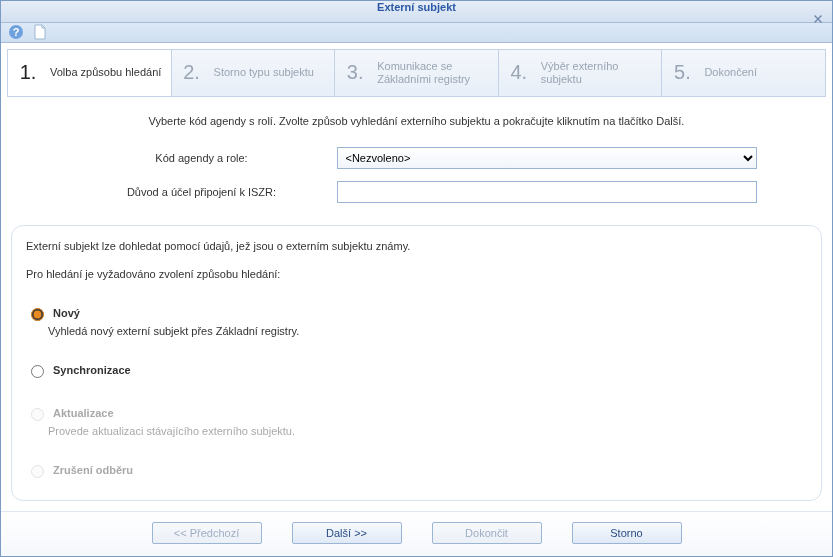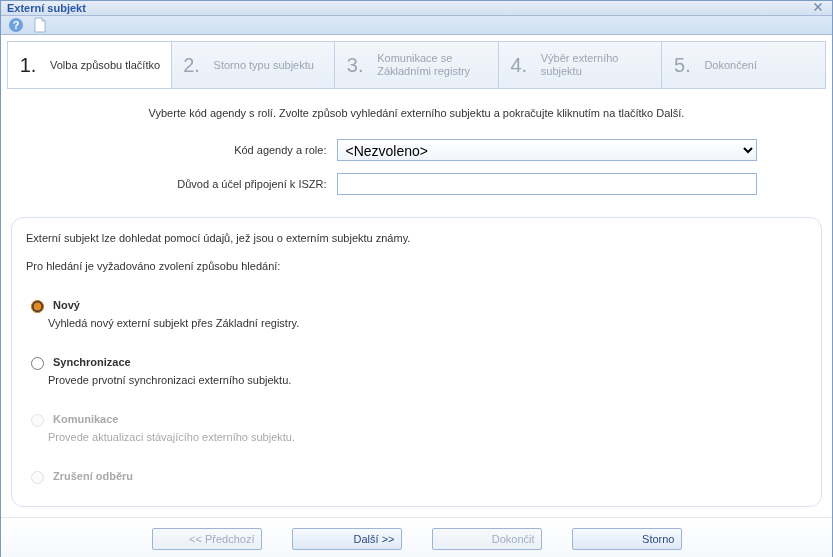--- a/index.html
+++ b/index.html
@@ -21,20 +21,21 @@
   .titlebar {
     height: 22px;
     background: linear-gradient(#e6edf7, #d3e0f0);
     border-bottom: 1px solid #a8bcd7;
     display: flex;
     align-items: center;
     padding: 0 6px;
     color: #2a58a5;
     font-weight: bold;
     font-size: 11px;
+    flex-direction: column;
   }
   .titlebar .closer {
     margin-left: auto;
     width: 14px;
     height: 14px;
     cursor: pointer;
     color: #6c84a6;
   }
   .toolbar {
     height: 26px;
@@ -91,34 +92,34 @@
     font-size: 11px;
   }
   .form-row {
     display: flex;
     align-items: center;
     justify-content: center;
     margin: 6px 0;
   }
   .form-row label {
     width: 260px;
-    text-align: right;
+    text-align: center;
     padding-right: 10px;
     color: #333;
   }
   .form-row .control {
     width: 420px;
   }
   select, input[type="text"] {
     width: 100%;
     height: 22px;
     border: 1px solid #9db5d4;
     padding: 2px 4px;
     background: #fff;
-    font-size: 14px;
+    font-size: 11px;
     font-family: inherit;
   }
   select { background: linear-gradient(#fff,#f1f5fb); }
   .panel {
     margin: 16px 10px 10px 10px;
     border: 1px solid #d9e3ef;
     border-radius: 12px;
     padding: 14px 14px 20px 14px;
     color: #333;
     background: #fff;
@@ -156,21 +157,20 @@
   .btn {
     width: 110px;
     height: 22px;
     border: 1px solid #9db5d4;
     background: linear-gradient(#f7faff,#dfe9f5);
     color: #2a4c82;
     font-size: 11px;
     font-family: inherit;
     cursor: pointer;
     border-radius: 2px;
-    text-align: right;
   }
   .btn:disabled, .btn.disabled {
     color: #9fadc2;
     cursor: default;
     background: linear-gradient(#f7f9fc,#ebf0f7);
   }
 </style>
 </head>
 <body>
 
@@ -196,21 +196,21 @@
       <svg width="14" height="16" viewBox="0 0 14 16">
           <path d="M2 1h7l3 3v11H2z" fill="#fff" stroke="#9db5d4"></path>
           <path d="M9 1v3h3" fill="none" stroke="#9db5d4"></path>
         </svg>
     </span>
   </div>
 
   <div class="wizard-steps">
     <div class="step active">
       <div class="step-num">1.</div>
-      <div class="step-label">Volba způsobu tlačítko</div>
+      <div class="step-label">Volba způsobu hledání</div>
     </div>
     <div class="step">
       <div class="step-num">2.</div>
       <div class="step-label">Storno typu subjektu</div>
     </div>
     <div class="step">
       <div class="step-num">3.</div>
       <div class="step-label" style="white-space:pre-line">Komunikace se
 Základními registry</div>
     </div>
@@ -253,26 +253,25 @@
           <input type="radio" name="method" checked="" style="">
           <span>Nový</span>
         </label>
         <div class="rdesc">Vyhledá nový externí subjekt přes Základní registry.</div>
       </div>
       <div class="radio-item">
         <label class="rlabel">
           <input type="radio" name="method" style="">
           <span>Synchronizace</span>
         </label>
-        <div class="rdesc">Provede prvotní synchronizaci externího subjektu.</div>
       </div>
       <div class="radio-item disabled">
         <label class="rlabel">
           <input type="radio" name="method" disabled="" style="">
-          <span>Komunikace</span>
+          <span>Aktualizace</span>
         </label>
         <div class="rdesc">Provede aktualizaci stávajícího externího subjektu.</div>
       </div>
       <div class="radio-item disabled">
         <label class="rlabel">
           <input type="radio" name="method" disabled="" style="">
           <span>Zrušení odběru</span>
         </label>
       </div>
     </div>

